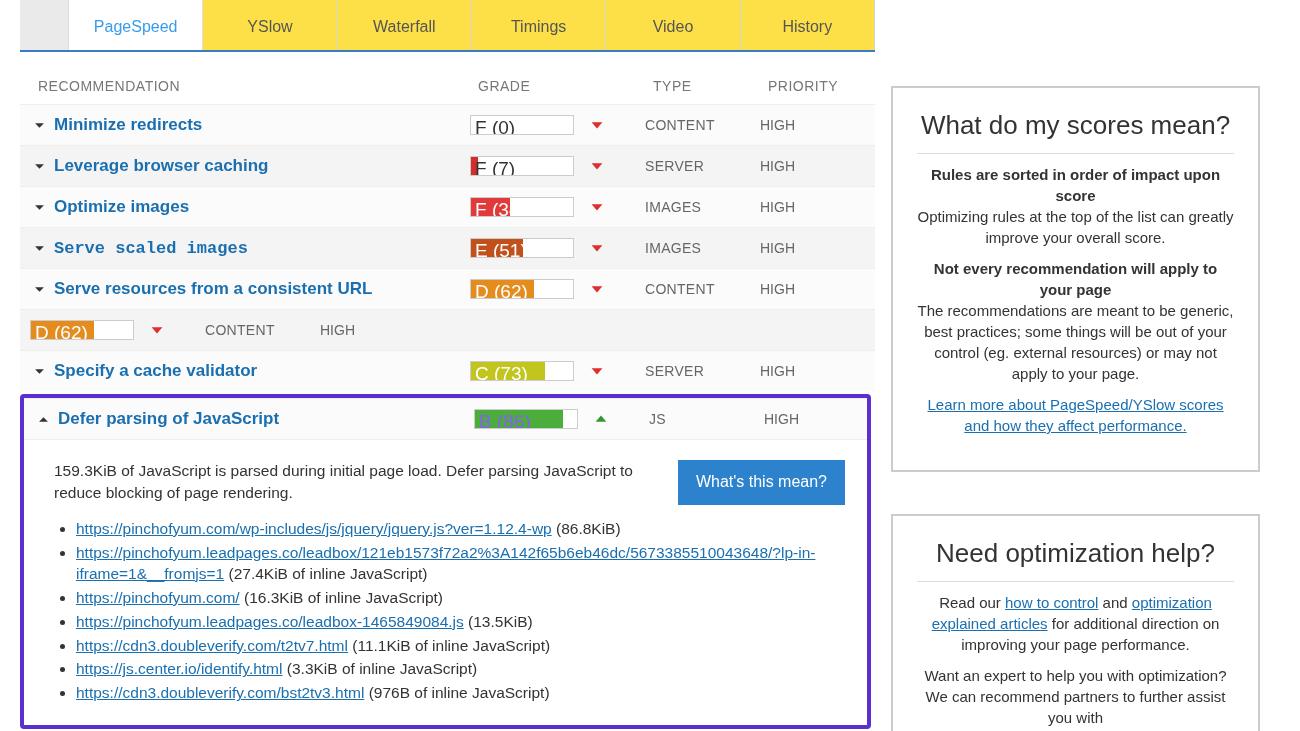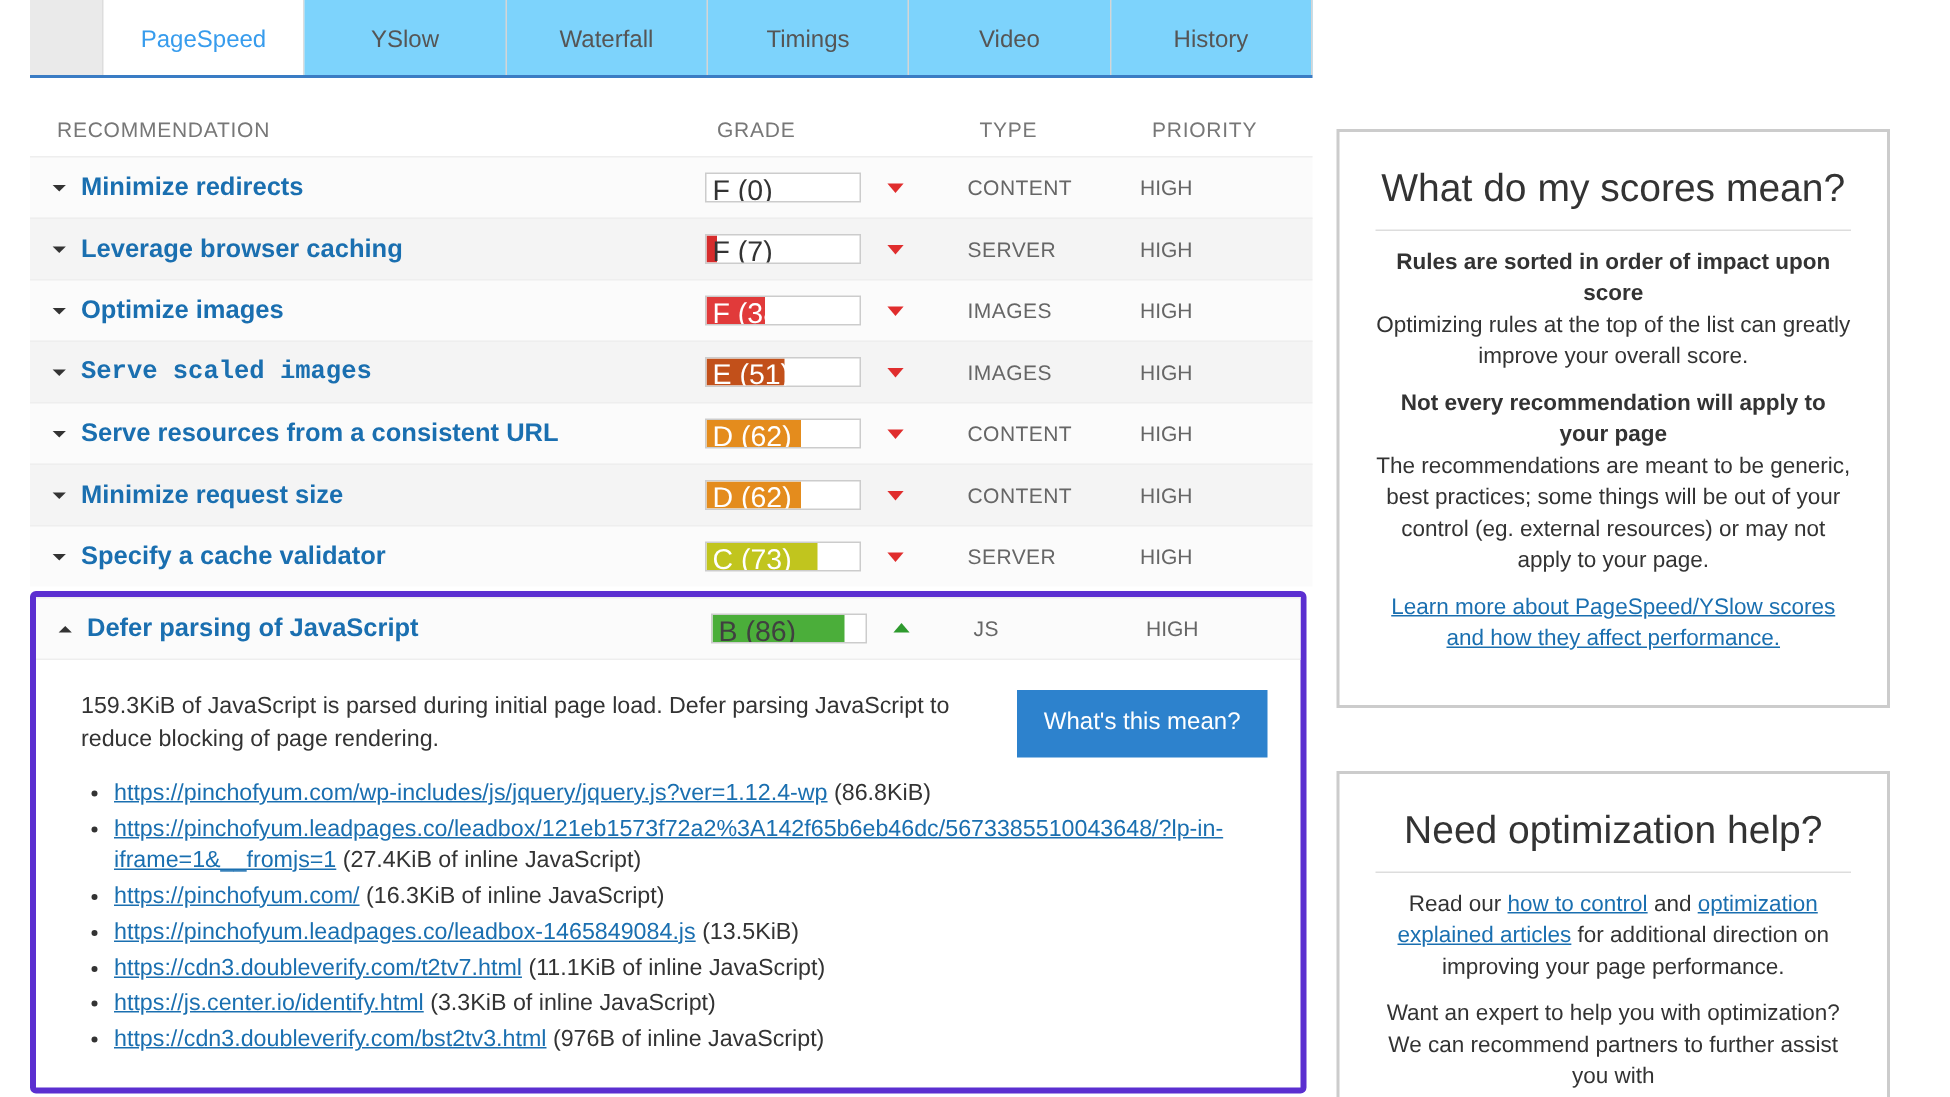--- a/index.html
+++ b/index.html
@@ -30,21 +30,21 @@
     font-size: 16px;
     padding-left: 48px;
   }
   .tab {
     flex: 1;
     text-align: center;
     padding: 18px 0 14px;
     color: #555;
     border-right: 1px solid #d5d5d5;
     cursor: pointer;
-    background: #7dd3fc;
+    background: #fde047;
     font-weight: 300;
   }
   .tab.active {
     background: #fff;
     color: #379ced;
     border-top: 4px solid #2f8ee8;
     border-right: 1px solid #ddd;
     border-left: 1px solid #ddd;
     margin-top: -4px;
   }
@@ -286,28 +286,20 @@
             <span class="arrow arr-down">
               <svg viewBox="0 0 20 20">
                 <path d="M4 7 L10 14 L16 7 Z"></path>
               </svg>
             </span>
           </div>
           <div class="type-cell">CONTENT</div>
           <div class="prio-cell">HIGH</div>
         </div>
         <div class="row">
-          <div class="col-rec" style="display: flex; align-items: center;">
-            <span class="chev">
-              <svg viewBox="0 0 10 10">
-                <path d="M1 3 L5 7 L9 3 Z"></path>
-              </svg>
-            </span>
-            <span class="rec-link">Minimize request size</span>
-          </div>
           <div class="grade-cell">
             <div class="bar">
               <div class="fill" style="width: 62%; background: rgb(228, 140, 29);"></div>
               <span class="lbl" style="color: rgb(255, 255, 255);">D (62)</span>
             </div>
             <span class="arrow arr-down">
               <svg viewBox="0 0 20 20">
                 <path d="M4 7 L10 14 L16 7 Z"></path>
               </svg>
             </span>
@@ -344,21 +336,21 @@
               <span class="chev">
                 <svg viewBox="0 0 10 10">
                   <path d="M1 7 L5 3 L9 7 Z"></path>
                 </svg>
               </span>
               <span class="rec-link">Defer parsing of JavaScript</span>
             </div>
             <div class="grade-cell">
               <div class="bar">
                 <div class="fill" style="width: 86%; background: rgb(75, 174, 58);"></div>
-                <span class="lbl" style="color: #404040;">B (86)</span>
+                <span class="lbl" style="color: #8b5cf6;">B (86)</span>
               </div>
               <span class="arrow arr-up">
                 <svg viewBox="0 0 20 20">
                   <path d="M4 13 L10 6 L16 13 Z"></path>
                 </svg>
               </span>
             </div>
             <div class="type-cell">JS</div>
             <div class="prio-cell">HIGH</div>
           </div>

